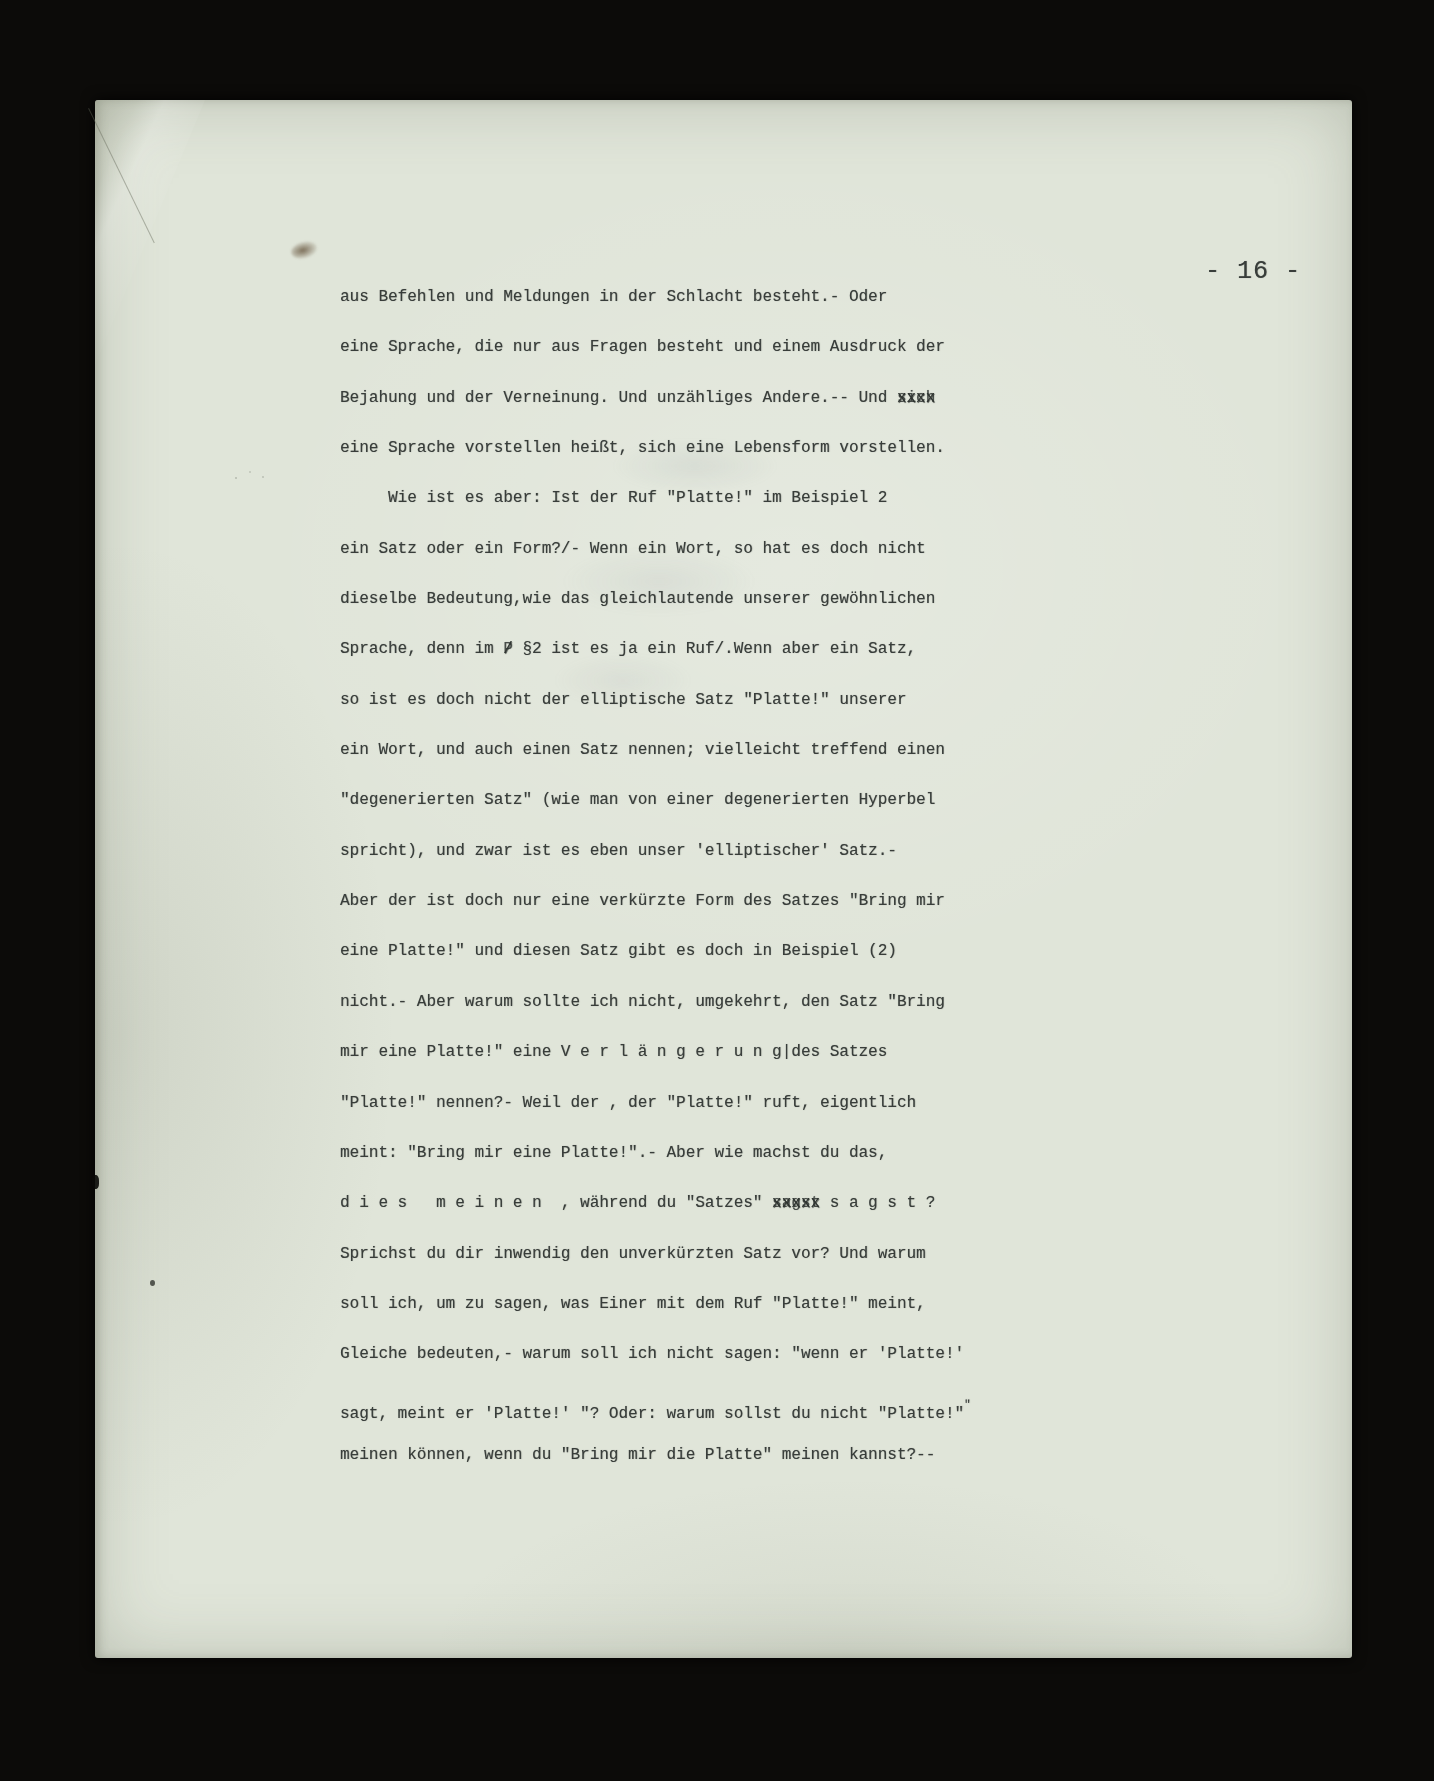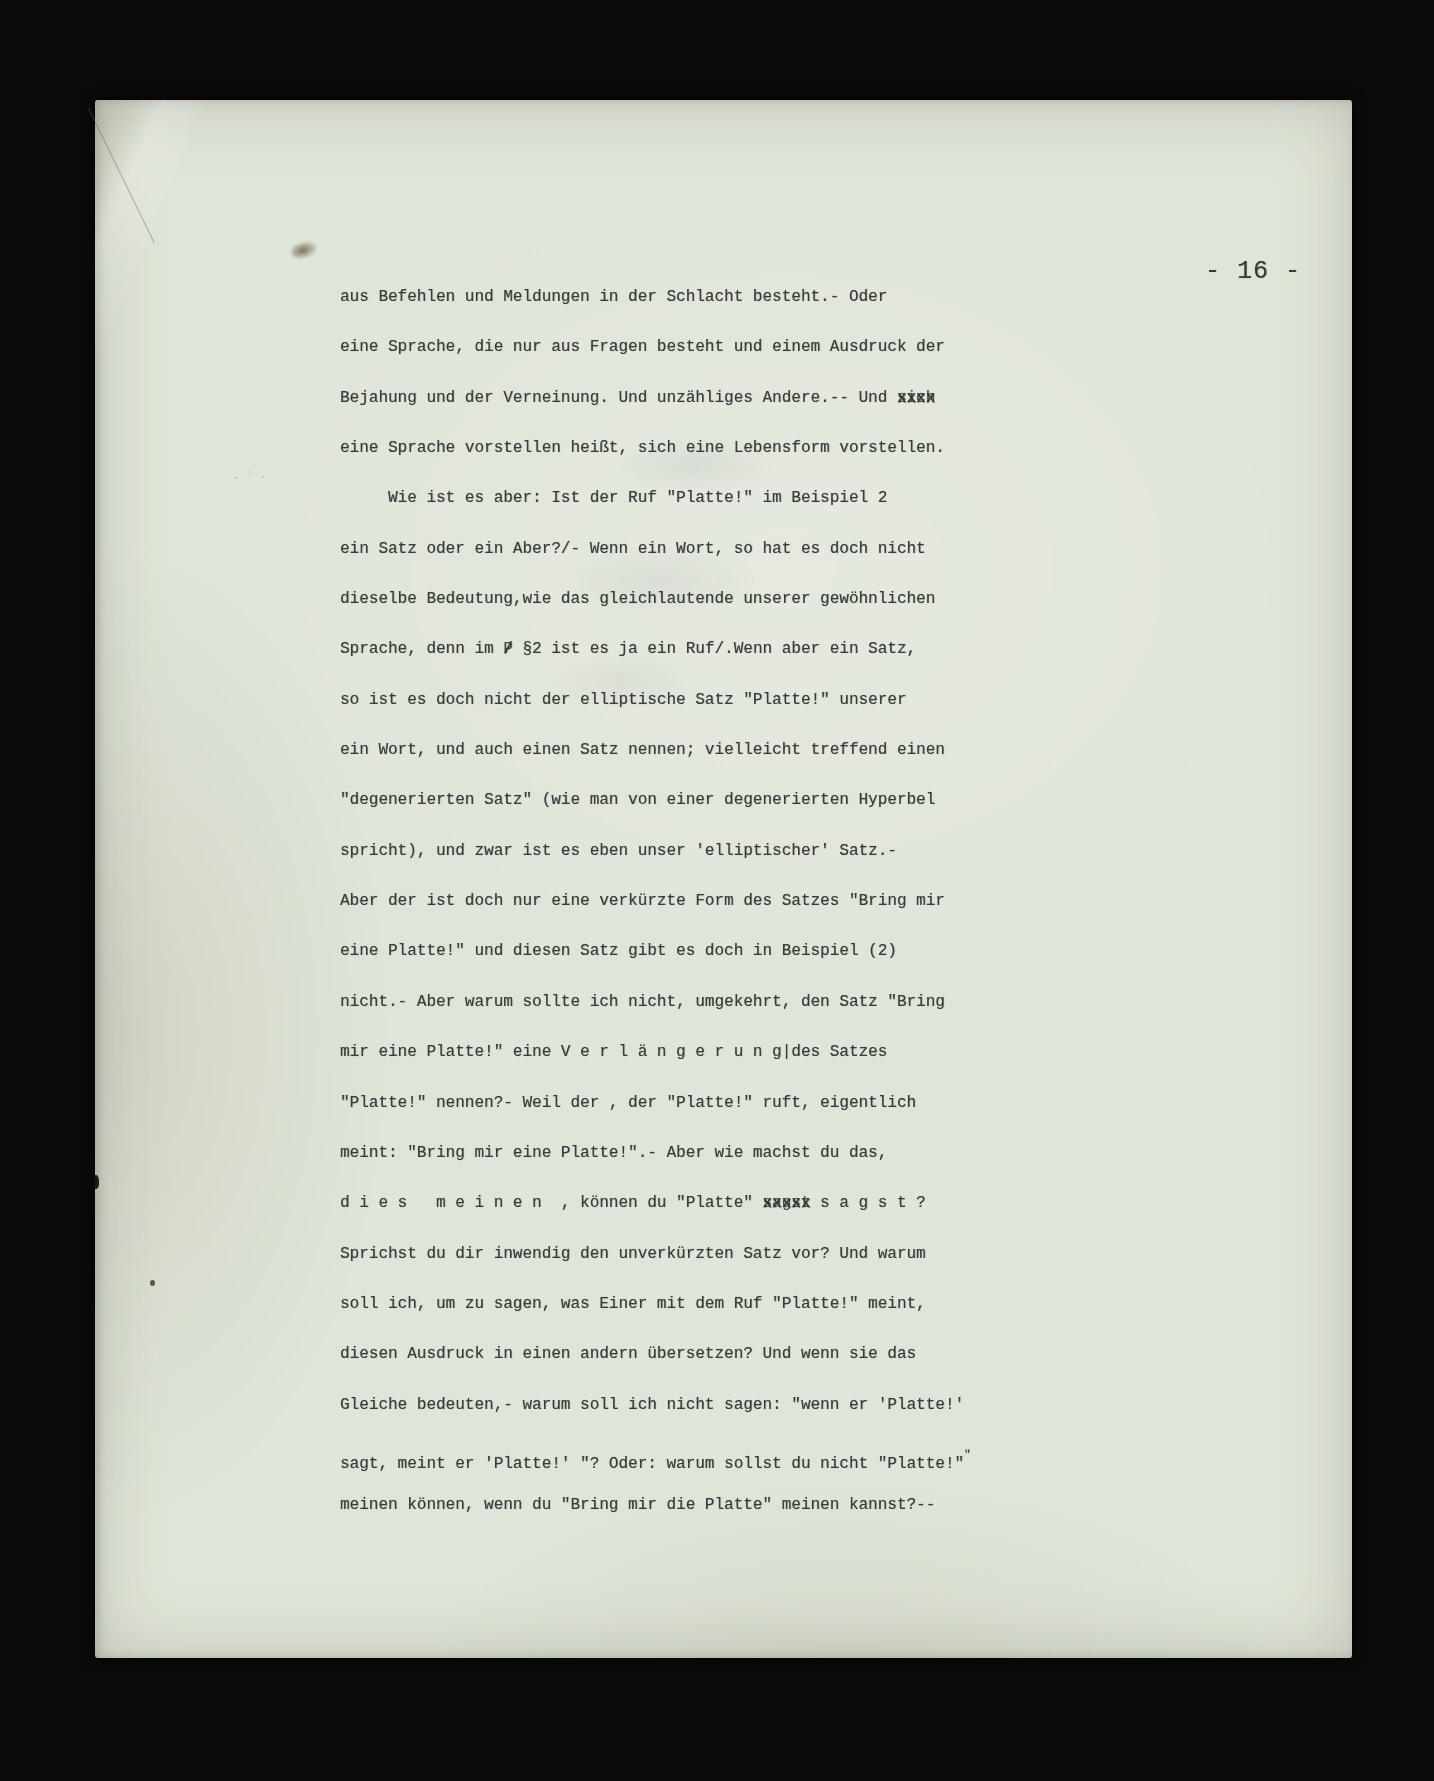--- a/index.html
+++ b/index.html
@@ -131,36 +131,35 @@
 
     <div class="page-number">- 16 -</div>
 
     <div class="text-block">
       <div id="lines">
           <div class="line"><span class="seg plain">aus Befehlen und Meldungen in der Schlacht besteht.- Oder</span></div>
           <div class="line"><span class="seg plain">eine Sprache, die nur aus Fragen besteht und einem Ausdruck der</span></div>
           <div class="line"><span class="seg plain">Bejahung und der Verneinung. Und unzähliges Andere.-- Und </span><span class="seg xout"><span class="base">sich</span><span class="over">xxxx</span></span></div>
           <div class="line"><span class="seg plain">eine Sprache vorstellen heißt, sich eine Lebensform vorstellen.</span></div>
           <div class="line"><span class="seg plain">     Wie ist es aber: Ist der Ruf "Platte!" im Beispiel 2</span></div>
-          <div class="line"><span class="seg plain">ein Satz oder ein Aber?/- Wenn ein Wort, so hat es doch nicht</span></div>
+          <div class="line"><span class="seg plain">ein Satz oder ein Form?/- Wenn ein Wort, so hat es doch nicht</span></div>
           <div class="line"><span class="seg plain">dieselbe Bedeutung,wie das gleichlautende unserer gewöhnlichen</span></div>
           <div class="line"><span class="seg plain">Sprache, denn im </span><span class="seg slashout"><span class="base">P</span><span class="over">/</span></span><span class="seg plain"> §2 ist es ja ein Ruf/.Wenn aber ein Satz,</span></div>
           <div class="line"><span class="seg plain">so ist es doch nicht der elliptische Satz "Platte!" unserer</span></div>
           <div class="line"><span class="seg plain">ein Wort, und auch einen Satz nennen; vielleicht treffend einen</span></div>
           <div class="line"><span class="seg plain">"degenerierten Satz" (wie man von einer degenerierten Hyperbel</span></div>
           <div class="line"><span class="seg plain">spricht), und zwar ist es eben unser 'elliptischer' Satz.-</span></div>
           <div class="line"><span class="seg plain">Aber der ist doch nur eine verkürzte Form des Satzes "Bring mir</span></div>
           <div class="line"><span class="seg plain">eine Platte!" und diesen Satz gibt es doch in Beispiel (2)</span></div>
           <div class="line"><span class="seg plain">nicht.- Aber warum sollte ich nicht, umgekehrt, den Satz "Bring</span></div>
           <div class="line"><span class="seg plain">mir eine Platte!" eine V e r l ä n g e r u n g|des Satzes</span></div>
           <div class="line"><span class="seg plain">"Platte!" nennen?- Weil der , der "Platte!" ruft, eigentlich</span></div>
           <div class="line"><span class="seg plain">meint: "Bring mir eine Platte!".- Aber wie machst du das,</span></div>
-          <div class="line"><span class="seg plain">d i e s   m e i n e n  , können du "Platte" </span><span class="seg xout"><span class="base">sagst</span><span class="over">xxxxx</span></span><span class="seg plain"> s a g s t ?</span></div>
+          <div class="line"><span class="seg plain">d i e s   m e i n e n  , während du "Satzes" </span><span class="seg xout"><span class="base">sagst</span><span class="over">xxxxx</span></span><span class="seg plain"> s a g s t ?</span></div>
           <div class="line"><span class="seg plain">Sprichst du dir inwendig den unverkürzten Satz vor? Und warum</span></div>
           <div class="line"><span class="seg plain">soll ich, um zu sagen, was Einer mit dem Ruf "Platte!" meint,</span></div>
-          <div class="line"><span class="seg plain">diesen Ausdruck in einen andern übersetzen? Und wenn sie das</span></div>
           <div class="line"><span class="seg plain">Gleiche bedeuten,- warum soll ich nicht sagen: "wenn er 'Platte!'</span></div>
           <div class="line"><span class="seg plain">sagt, meint er 'Platte!' "? Oder: warum sollst du nicht "Platte!"</span><span class="seg sup">ʺ</span></div>
           <div class="line"><span class="seg plain">meinen können, wenn du "Bring mir die Platte" meinen kannst?--</span></div>
         </div>
     </div>
   </div>
 </div>
 
 </body></html>

